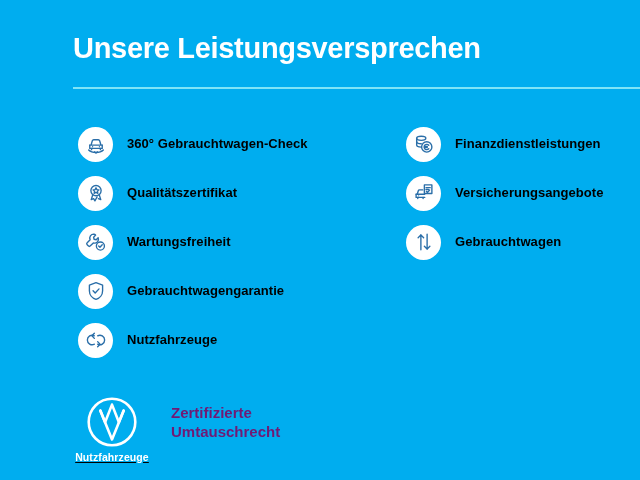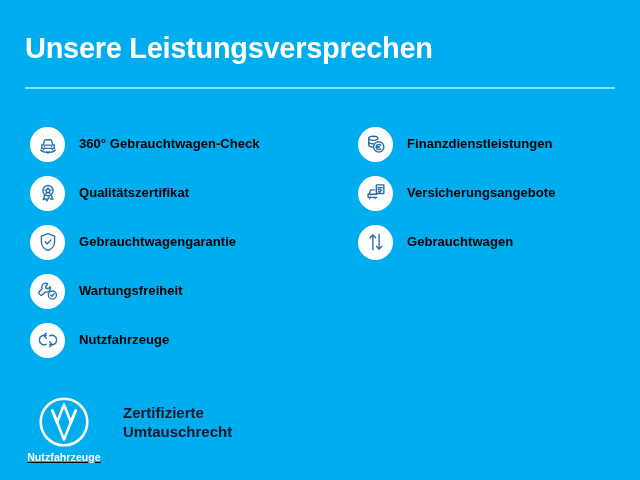--- a/index.html
+++ b/index.html
@@ -15,20 +15,21 @@
     font-family: "Liberation Sans", sans-serif;
     -webkit-font-smoothing: antialiased;
   }
 
   #slide {
     position: relative;
     width: 508px;
     height: 480px;
     background: #00ADEF;
     box-sizing: border-box;
+    margin-left: 48px;
   }
 
   
   #title {
     position: absolute;
     left: 25px;
     top: 31px;
     font-size: 29px;
     font-weight: 700;
     color: #FFFFFF;
@@ -133,21 +134,21 @@
     letter-spacing: 0.1px;
     line-height: 12px;
     white-space: nowrap;
   }
 
   #brand-claim {
     margin-left: 20px;
     margin-top: 7px;
     font-size: 15px;
     font-weight: 700;
-    color: #0f172a;
+    color: #701a75;
     line-height: 19px;
     white-space: nowrap;
   }
 </style>
 </head>
 <body>
 
 <div id="slide">
 
   <div id="title">Unsere Leistungsversprechen</div>
@@ -177,36 +178,36 @@
           <path d="m12 6.3 1 2 2.2.3-1.6 1.6.4 2.2-2-1.1-2 1.1.4-2.2-1.6-1.6 2.2-.3z"></path>
           <path d="m8.4 14.2-1.6 5 2.6-1 1.4 2.3 2.4-4.2M15.6 14.2l1.6 5-2.6-1"></path>
         </svg>
       </span>
       <span class="promise-label">Qualitätszertifikat</span>
     </div>
 
     <div class="promise-item">
       <span class="icon-badge">
         <svg viewBox="0 0 24 24">
-          <path d="M12 2.8 4.8 5.6v6.1c0 4.3 3 8.2 7.2 9.5 4.2-1.3 7.2-5.2 7.2-9.5V5.6z"></path>
-          <path d="m8.8 11.8 2.3 2.4 4.2-4.5"></path>
-        </svg>
-      </span>
-      <span class="promise-label">Gebrauchtwagengarantie</span>
-    </div>
-
-    <div class="promise-item">
-      <span class="icon-badge">
-        <svg viewBox="0 0 24 24">
           <path d="M9.6 3.4a4.3 4.3 0 0 0-4 6.1l-3.2 3.2a1.7 1.7 0 0 0 0 2.4l1.1 1.1a1.7 1.7 0 0 0 2.4 0l3.2-3.2a4.3 4.3 0 0 0 5.3-5.7l-2.2 2.2-2.3-.5-.5-2.3 2.2-2.2a4.3 4.3 0 0 0-2-.9z"></path>
           <circle cx="16.8" cy="16.4" r="4.4"></circle>
           <path d="m14.9 16.4 1.4 1.4 2.5-2.7"></path>
         </svg>
       </span>
       <span class="promise-label">Wartungsfreiheit</span>
+    </div>
+
+    <div class="promise-item">
+      <span class="icon-badge">
+        <svg viewBox="0 0 24 24">
+          <path d="M12 2.8 4.8 5.6v6.1c0 4.3 3 8.2 7.2 9.5 4.2-1.3 7.2-5.2 7.2-9.5V5.6z"></path>
+          <path d="m8.8 11.8 2.3 2.4 4.2-4.5"></path>
+        </svg>
+      </span>
+      <span class="promise-label">Gebrauchtwagengarantie</span>
     </div>
 
     <div class="promise-item">
       <span class="icon-badge">
         <svg viewBox="0 0 24 24">
           <path d="M10.2 7.4a5.2 5.2 0 1 0 0 9.2"></path>
           <path d="M10.2 4.6 7.6 7.4l2.6 2.8"></path>
           <path d="M13.8 16.6a5.2 5.2 0 1 0 0-9.2"></path>
           <path d="m13.8 19.4 2.6-2.8-2.6-2.8"></path>
         </svg>

